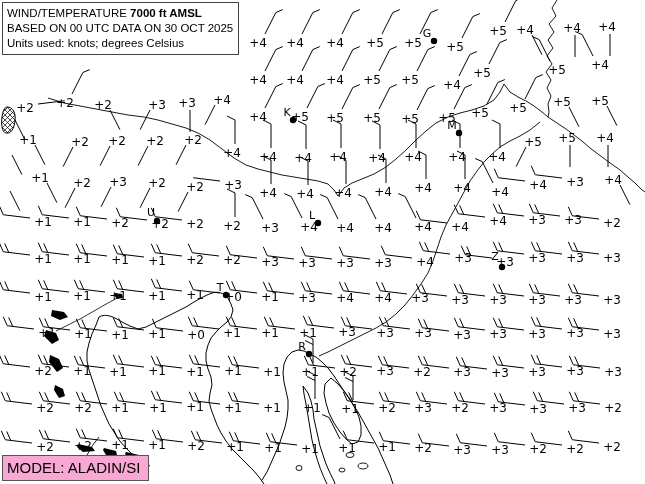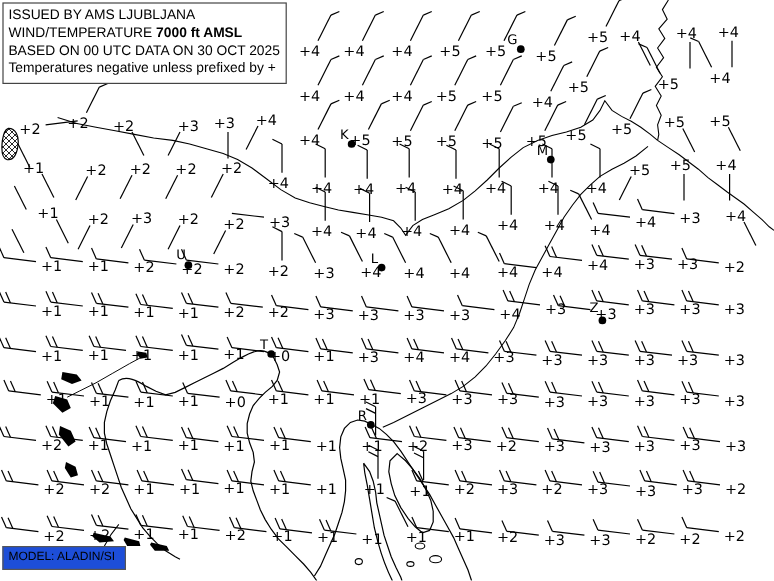--- a/index.html
+++ b/index.html
@@ -2,22 +2,22 @@
 <html><head>
 <meta charset="utf-8">
 <style>
   html,body{margin:0;padding:0;background:#fff;}
   .stage{position:relative;width:645px;height:484px;background:#fff;overflow:hidden;
          font-family:"Liberation Sans",sans-serif;color:#000;}
   .map-svg{position:absolute;left:0;top:0;}
   .info-box{position:absolute;left:2px;top:2px;background:#fff;border:1px solid #444;
             padding:3px 5px 4px 4px;font-size:11.5px;line-height:14.8px;white-space:nowrap;}
   .info-box b{font-weight:bold;}
-  .model-box{position:absolute;left:2px;top:455px;background:#1d4ed8;border:1px solid #555;
-             padding:3px 8px 4px 4px;font-size:10px;white-space:nowrap;}
+  .model-box{position:absolute;left:2px;top:455px;background:#f9a8d4;border:1px solid #555;
+             padding:3px 8px 4px 4px;font-size:15px;white-space:nowrap;}
   svg text{font-family:"DejaVu Sans","Liberation Sans",sans-serif;fill:#000;}
   svg .temp{font-size:12px;}
   svg .city{font-size:11px;}
   svg path,svg line,svg ellipse{vector-effect:non-scaling-stroke;}
 </style>
 </head>
 <body>
 
 <div class="stage">
 
@@ -1045,21 +1045,20 @@
           <text x="220" y="291" text-anchor="middle" class="city">T</text>
         </g>
         <g>
           <circle cx="309" cy="354" r="3.2" fill="#000"></circle>
           <text x="302" y="350" text-anchor="middle" class="city">R</text>
         </g>
       </g>
   </svg>
 
   <div class="info-box">
-    <div>ISSUED BY AMS LJUBLJANA</div>
     <div><span>WIND/TEMPERATURE </span><b>7000 ft AMSL</b></div>
     <div>BASED ON 00 UTC DATA ON 30 OCT 2025</div>
-    <div>Temperatures negative unless prefixed by +</div>
+    <div>Units used: knots; degrees Celsius</div>
   </div>
 
   <div class="model-box">MODEL: ALADIN/SI</div>
 
 </div>
 
 </body></html>

